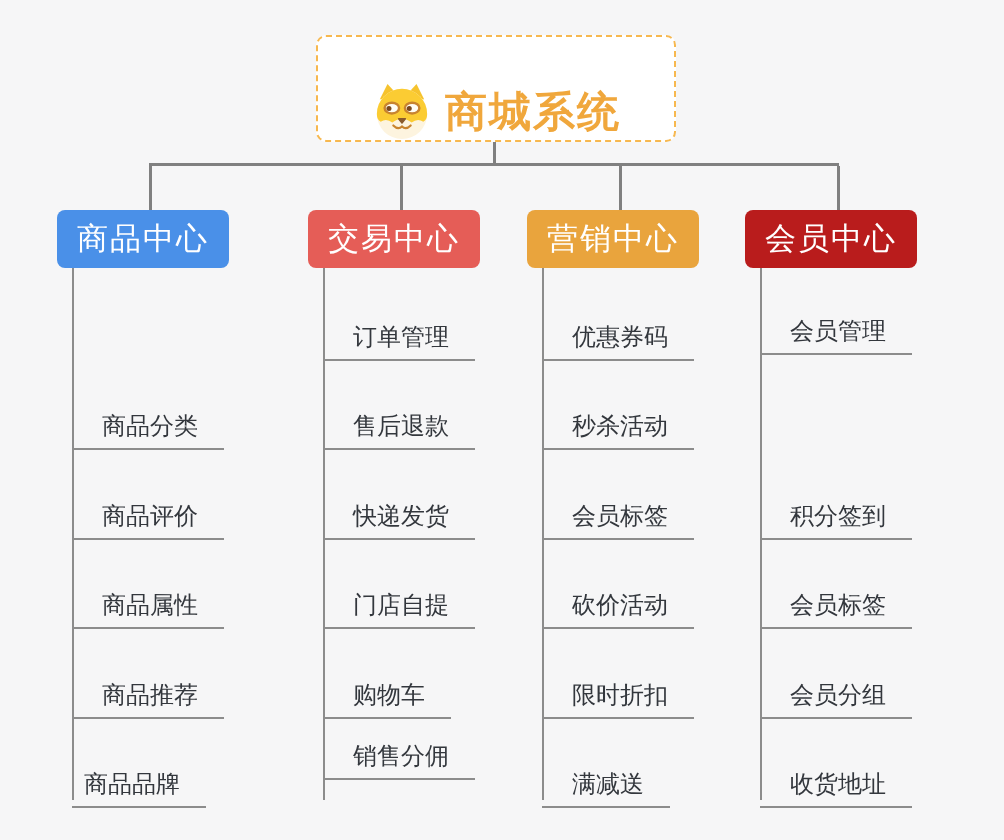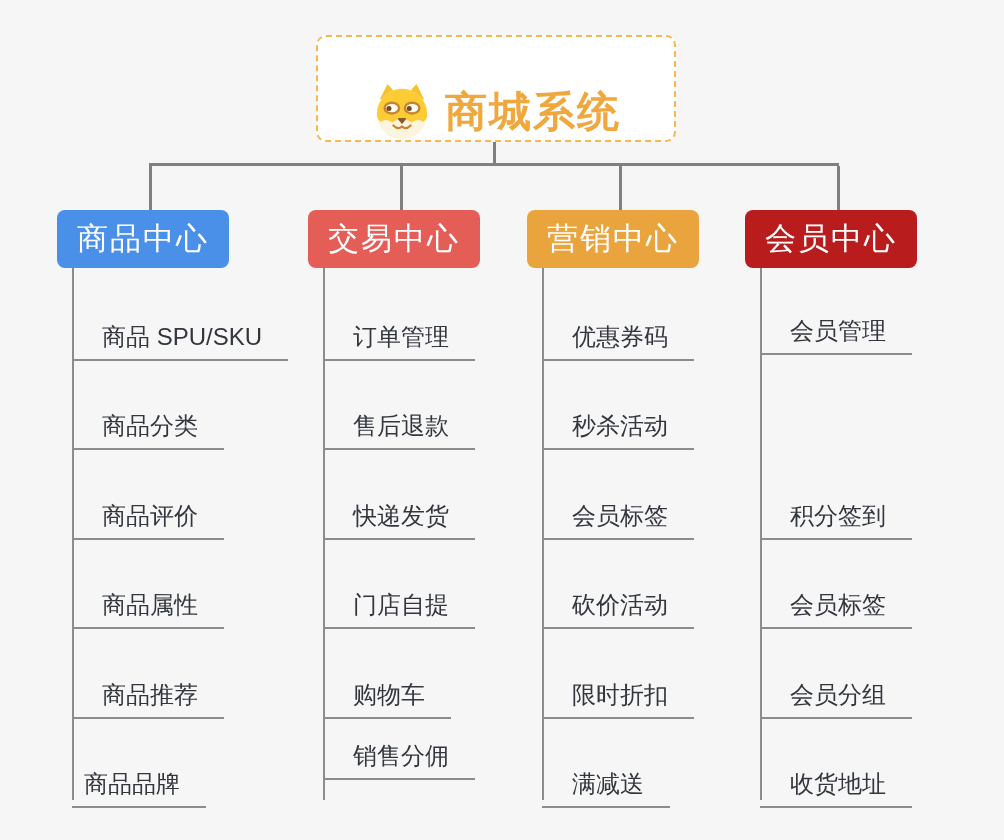--- a/index.html
+++ b/index.html
@@ -113,21 +113,20 @@
   <div class="conn" style="left:149px; top:163px; width:690px; height:3px;"></div>
 
   <div class="conn" style="left: 148.5px; top: 166px; width: 3px; height: 44px;"></div>
     <div class="conn" style="left: 399.5px; top: 166px; width: 3px; height: 44px;"></div>
     <div class="conn" style="left: 618.5px; top: 166px; width: 3px; height: 44px;"></div>
     <div class="conn" style="left: 836.5px; top: 166px; width: 3px; height: 44px;"></div>
     <div id="branches">
       <div class="branch" style="left: 57px;">
         <div class="branch-header" style="background: rgb(74, 144, 232);">商品中心</div>
         <div class="branch-spine"></div>
-        <div class="leaf" style="top: 105px;">商品 SPU/SKU</div>
         <div class="leaf" style="top: 194.4px;">商品分类</div>
         <div class="leaf" style="top: 283.8px;">商品评价</div>
         <div class="leaf" style="top: 373.2px;">商品属性</div>
         <div class="leaf" style="top: 462.6px;">商品推荐</div>
         <div class="leaf" style="top: 552px; padding-left: 12px;">商品品牌</div>
       </div>
       <div class="branch" style="left: 308px;">
         <div class="branch-header" style="background: rgb(229, 93, 87);">交易中心</div>
         <div class="branch-spine"></div>
         <div class="leaf" style="top: 105px;">订单管理</div>

